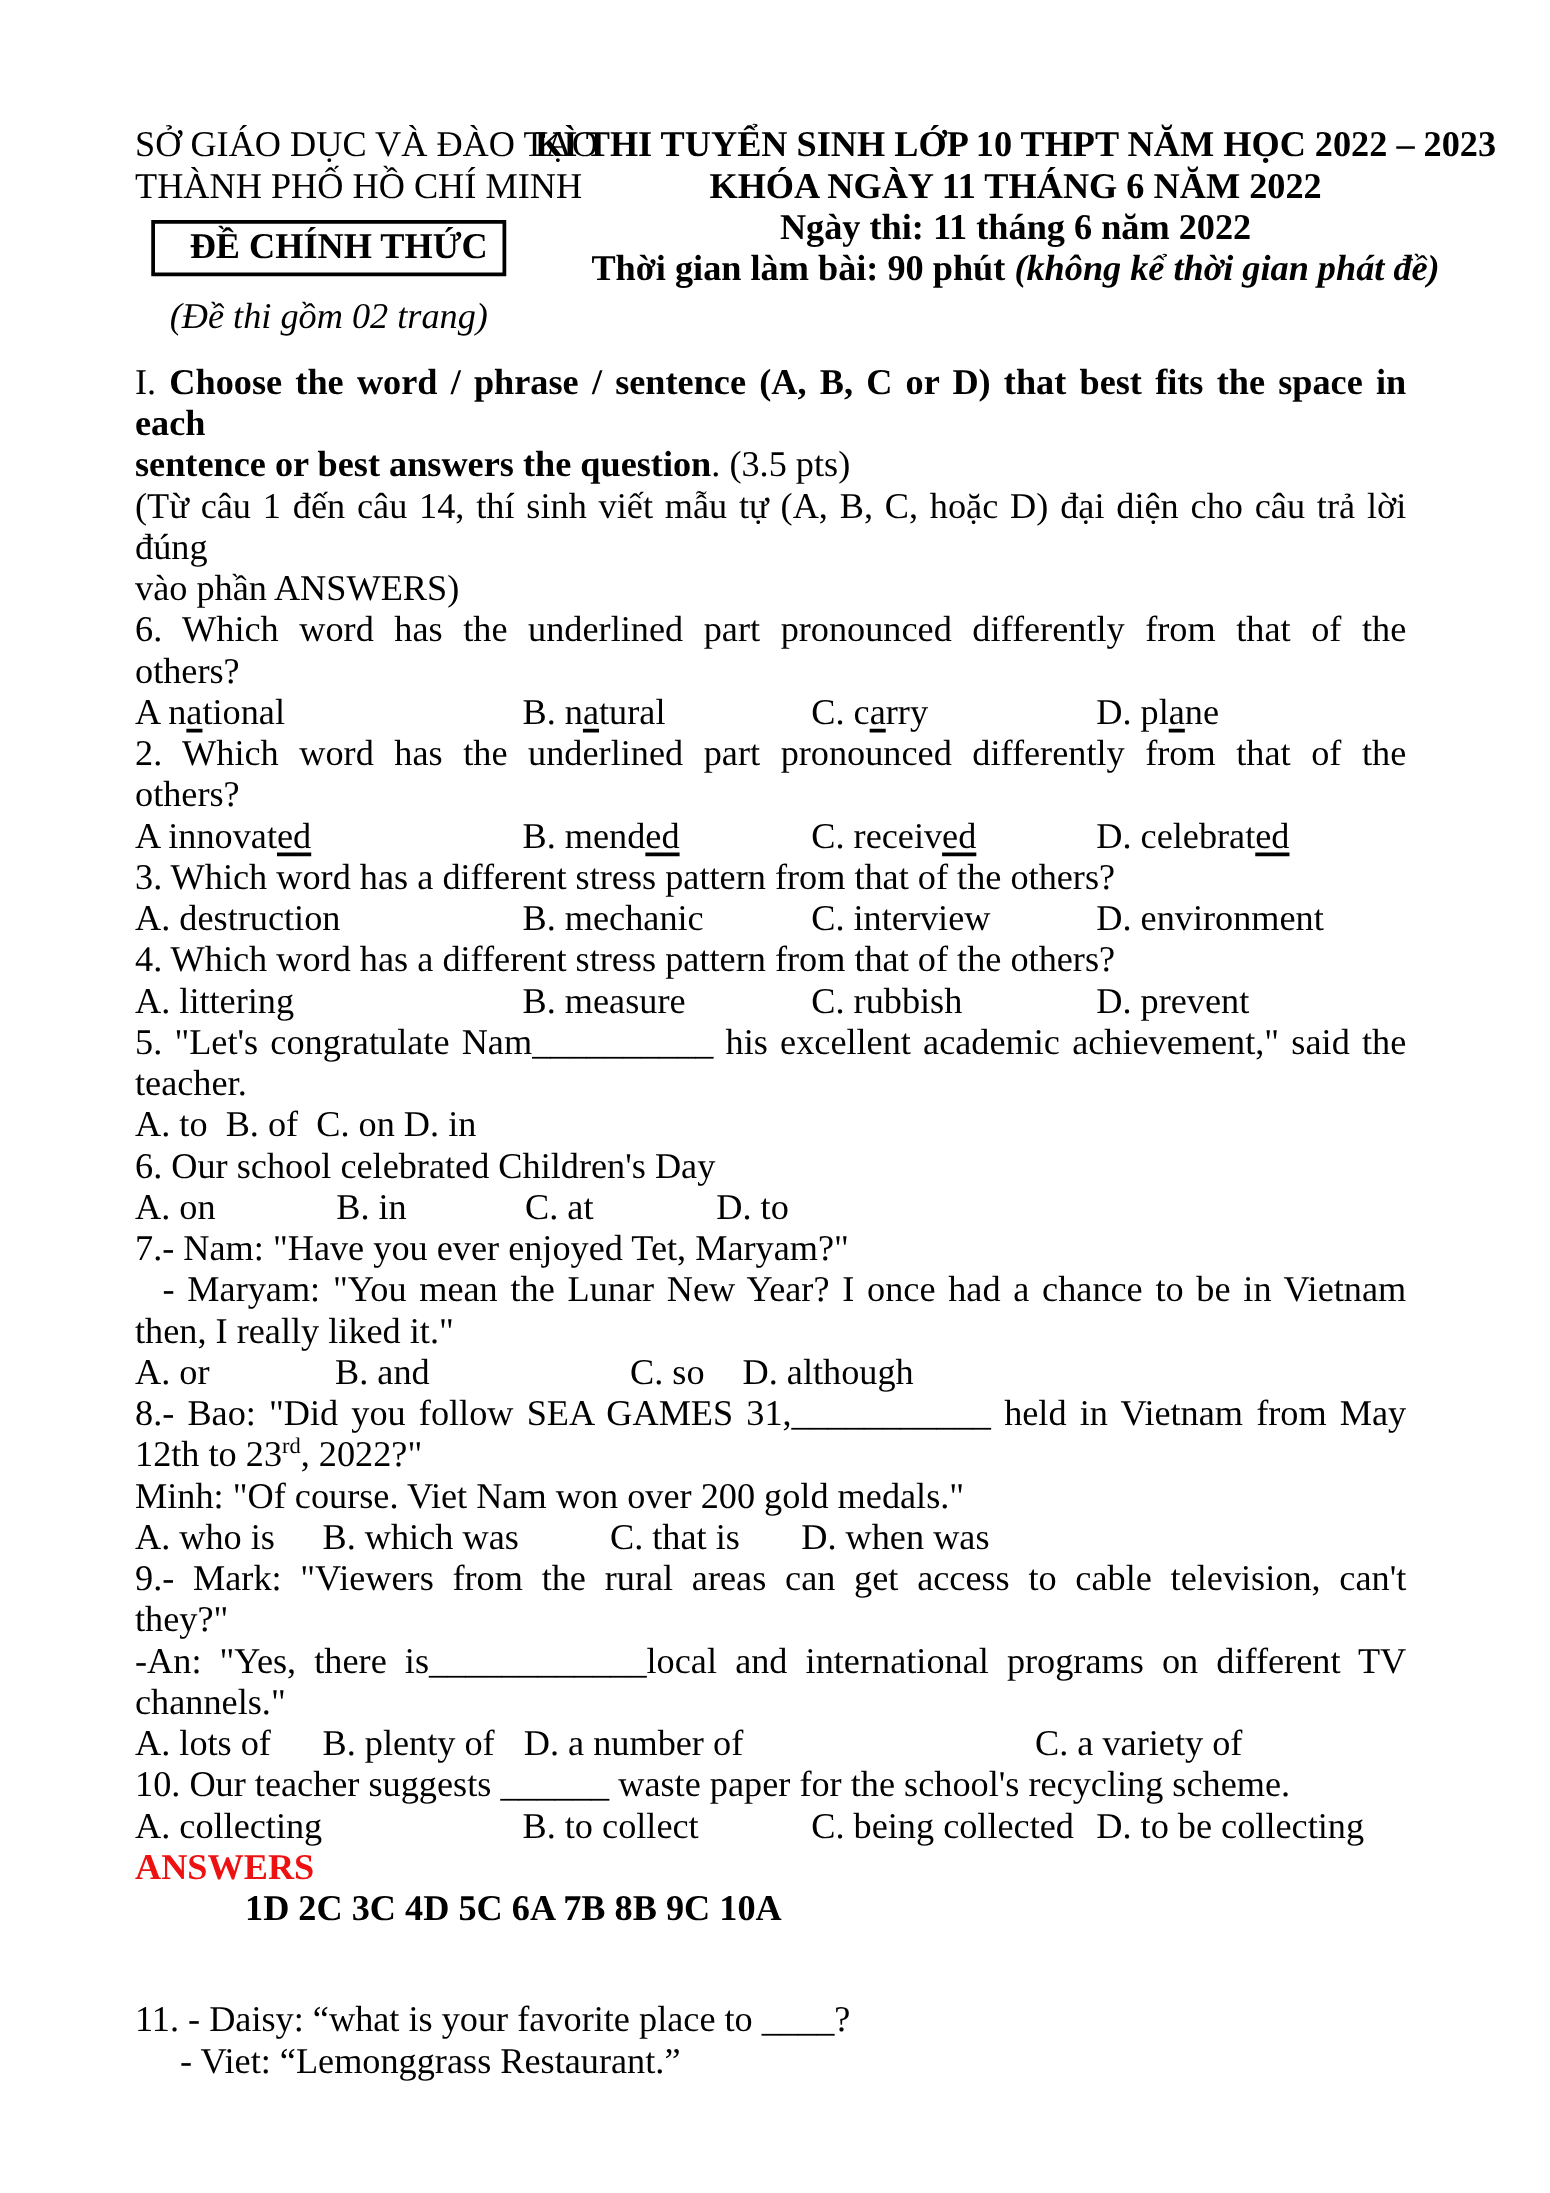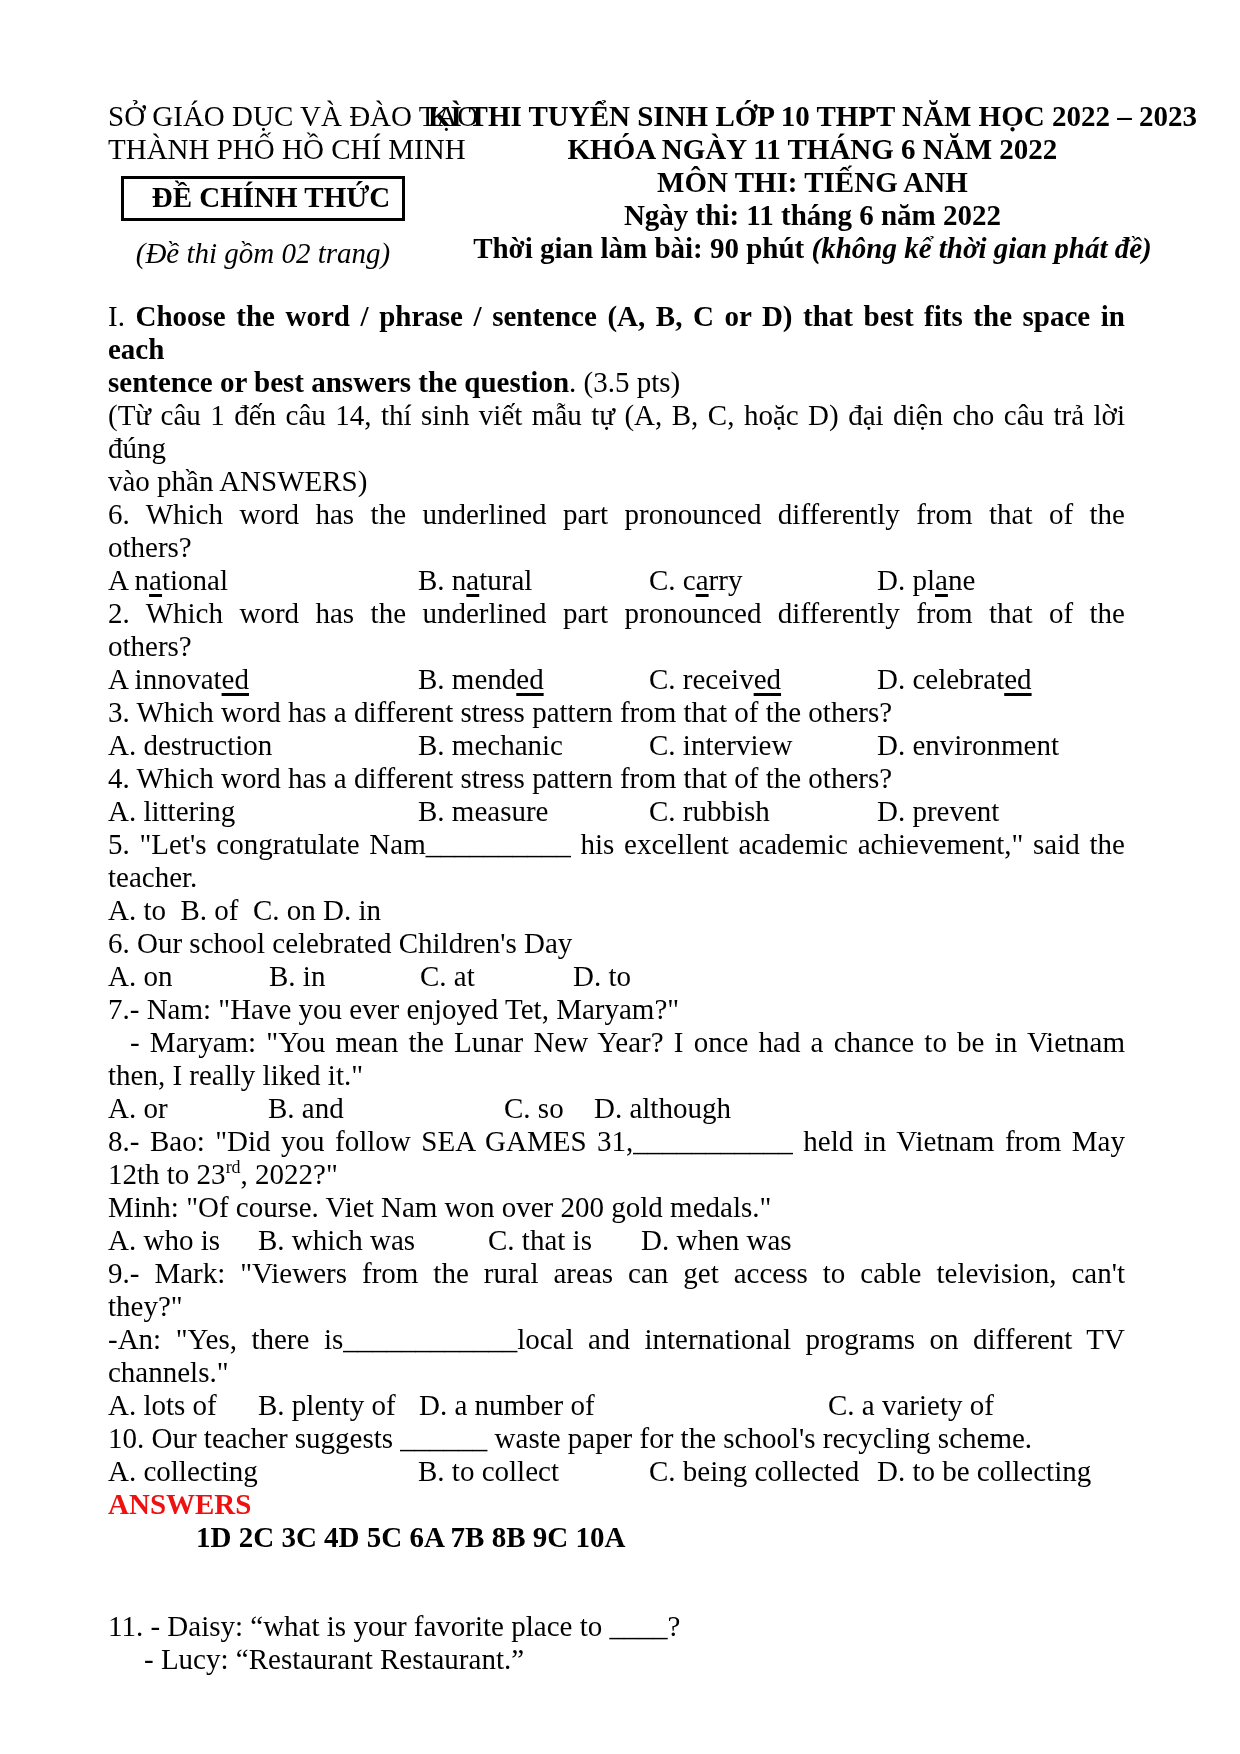--- a/index.html
+++ b/index.html
@@ -22,21 +22,21 @@
 
   .header { display: flex; align-items: flex-start; }
   .h-left { width: 310px; flex: none; text-align: center; }
   .h-left .ln { white-space: nowrap; }
   .boxwrap { margin-top: 10px; }
   .exam-box { display: inline-block; border: 3px solid #000; padding: 2px 12px 4px 28px; font-weight: bold; text-align: center; }
   .pages-note { margin-top: 16px; }
   .h-right { flex: 1; text-align: center; font-weight: bold; margin-left: 10px; }
   .h-right .ln { white-space: nowrap; }
 
-  .bodytext { margin-top: 30px; }
+  .bodytext { margin-top: 20px; }
 
   .optrow { display: flex; align-items: center; }
   .optrow .opt { flex: none; }
   .optrow .o4 { flex: 1; }
   .tabs-a .o1 { width: 310px; } .tabs-a .o2 { width: 231px; } .tabs-a .o3 { width: 228px; }
   .tabs-b .o1 { width: 161px; } .tabs-b .o2 { width: 151px; } .tabs-b .o3 { width: 153px; }
   .tabs-c .o1 { width: 160px; } .tabs-c .o2 { width: 236px; } .tabs-c .o3 { width: 90px;  }
   .tabs-d .o1 { width: 150px; } .tabs-d .o2 { width: 230px; } .tabs-d .o3 { width: 153px; }
   .tabs-e .o1 { width: 150px; } .tabs-e .o2 { width: 161px; } .tabs-e .o3 { width: 297px; }
 
@@ -55,21 +55,20 @@
       <div class="ln c">SỞ GIÁO DỤC VÀ ĐÀO TẠO</div>
       <div class="ln c">THÀNH PHỐ HỒ CHÍ MINH</div>
       <div class="boxwrap">
         <span class="exam-box">ĐỀ CHÍNH THỨC</span>
       </div>
       <div class="ln c i pages-note">(Đề thi gồm 02 trang)</div>
     </div>
     <div class="h-right">
       <div class="ln c">KÌ THI TUYỂN SINH LỚP 10 THPT NĂM HỌC 2022 – 2023</div>
       <div class="ln c">KHÓA NGÀY 11 THÁNG 6 NĂM 2022</div>
-      <div class="ln c">MÔN THI: TIẾNG ANH</div>
       <div class="ln c"><span>Ngày thi: 11 tháng 6 năm 2022</span></div>
       <div class="ln c"><span>Thời gian làm bài: 90 phút </span><span class="i">(không kể thời gian phát đề)</span></div>
     </div>
   </div>
 
   <div class="bodytext">
 
     <div class="ln jl"><span>I. </span><span class="b">Choose the word / phrase / sentence (A, B, C or D) that best fits the space in each</span></div>
     <div class="ln"><span class="b">sentence or best answers the question</span><span>. (3.5 pts)</span></div>
     <div class="ln jl">(Từ câu 1 đến câu 14, thí sinh viết mẫu tự (A, B, C, hoặc D) đại diện cho câu trả lời đúng</div>
@@ -158,17 +157,17 @@
       <span class="opt o2">B. to collect</span>
       <span class="opt o3">C. being collected</span>
       <span class="opt o4">D. to be collecting</span>
     </div>
 
     <div class="ln red">ANSWERS</div>
     <div class="ln ansvals">1D 2C 3C 4D 5C 6A 7B 8B 9C 10A</div>
 
     <div class="q11block">
       <div class="ln">11. - Daisy: “what is your favorite place to ____?</div>
-      <div class="ln ind2">- Lucy: “Restaurant Restaurant.”</div>
+      <div class="ln ind2">- Viet: “Lemonggrass Restaurant.”</div>
     </div>
 
   </div>
 </div>
 
 </body></html>

